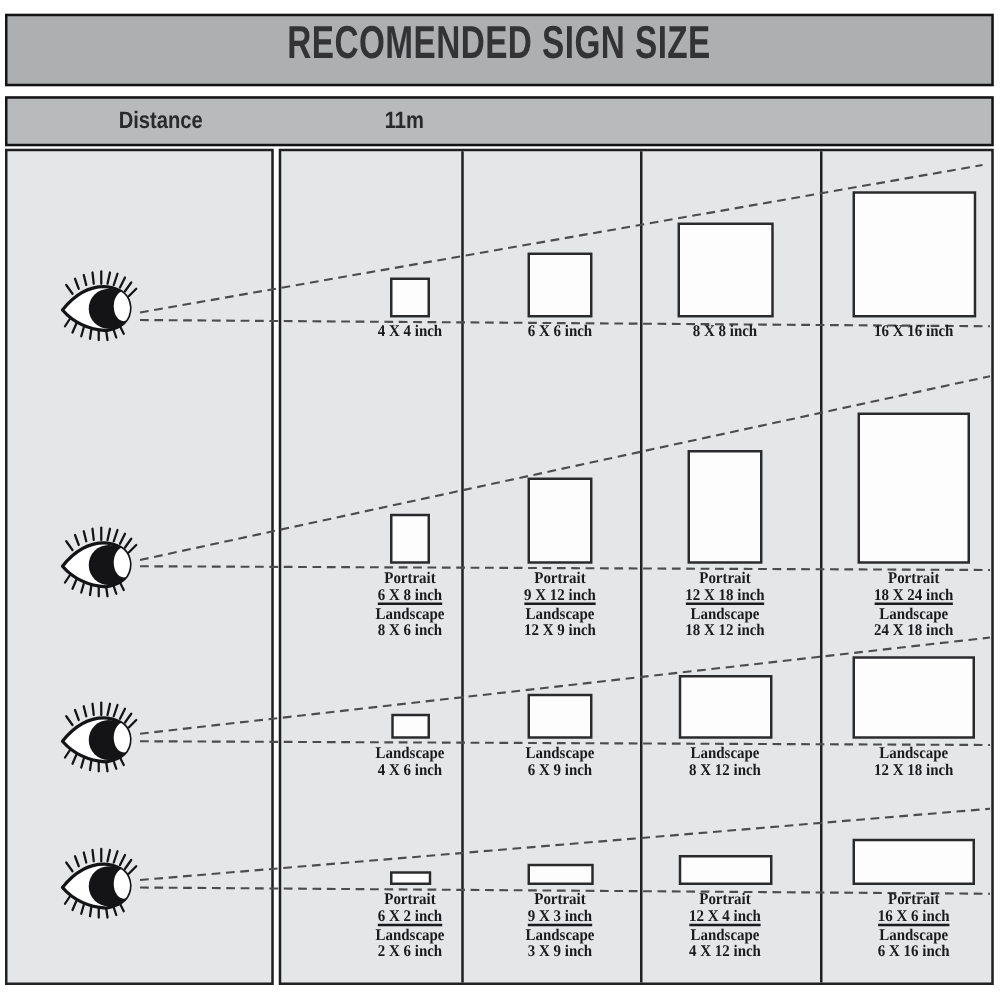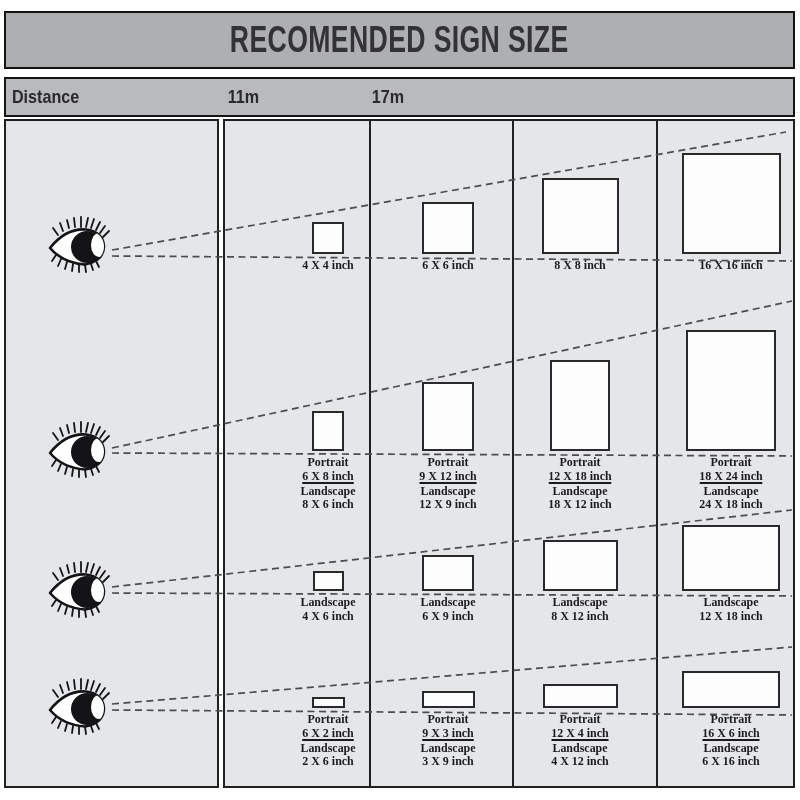--- a/index.html
+++ b/index.html
@@ -1,26 +1,26 @@
 <!DOCTYPE html>
 <html><head>
 <meta charset="utf-8">
 <style>
   html,body{margin:0;padding:0;background:#ffffff;}
   body{width:800px;height:800px;font-family:"Liberation Sans",sans-serif;}
   .stage{position:relative;width:800px;height:800px;overflow:hidden;background:#fff;}
 
   .title-bar{position:absolute;left:4px;top:11px;width:787px;height:54px;
-    background:#aeafb1;border:2px solid #141416;display:flex;align-items:center;justify-content:center;}
+    background:#aeafb1;border:2px solid #141416;display:flex;justify-content:center;}
   .title-bar .t{font-size:37px;font-weight:bold;color:#333336;white-space:nowrap;
     transform:scaleX(0.72);letter-spacing:0.5px;}
 
   .header-bar{position:absolute;left:4px;top:77px;width:787px;height:36px;
     background:#b9babc;border:2px solid #141416;display:flex;}
-  .header-cell{height:100%;display:flex;align-items:center;}
+  .header-cell{height:100%;display:flex;align-items:center;justify-content:center;padding-left:13px;}
   .header-cell .t{font-size:19px;font-weight:bold;color:#2a2a2c;transform:scaleX(0.85);white-space:nowrap;}
 
   .content{position:absolute;left:4px;top:119px;width:792px;height:669px;font-family:Liberation Serif, serif;}
   .panel{position:absolute;top:0;height:665px;background:#e5e6e8;border:2px solid #202022;box-sizing:content-box;}
   .panel-distance{left:0;width:211px;}
   .panel-columns{left:219px;width:568px;}
   .col-divider{position:absolute;top:0;bottom:0;width:2px;background:#202022;}
 
   #overlay{position:absolute;left:0;top:0;width:792px;height:669px;pointer-events:none;}
   .sight-line{stroke:#4c4c4e;stroke-width:1.7;stroke-dasharray:7 4.5;fill:none;}
@@ -39,23 +39,20 @@
   <div class="title-bar">
     <span class="t">RECOMENDED SIGN SIZE</span>
   </div>
 
   <div class="header-bar">
     <div class="header-cell" style="width:219px">
       <span class="t">Distance</span>
     </div>
     <div class="header-cell" style="width:144px">
       <span class="t">11m</span>
-    </div>
-    <div class="header-cell" style="width:135px">
-      <span class="t">17m</span>
     </div>
   </div>
 
   <div class="content">
     <div class="panel panel-distance"></div>
     <div class="panel panel-columns">
       <div class="col-divider" style="left:144px"></div>
       <div class="col-divider" style="left:287px"></div>
       <div class="col-divider" style="left:431px"></div>
     </div>

